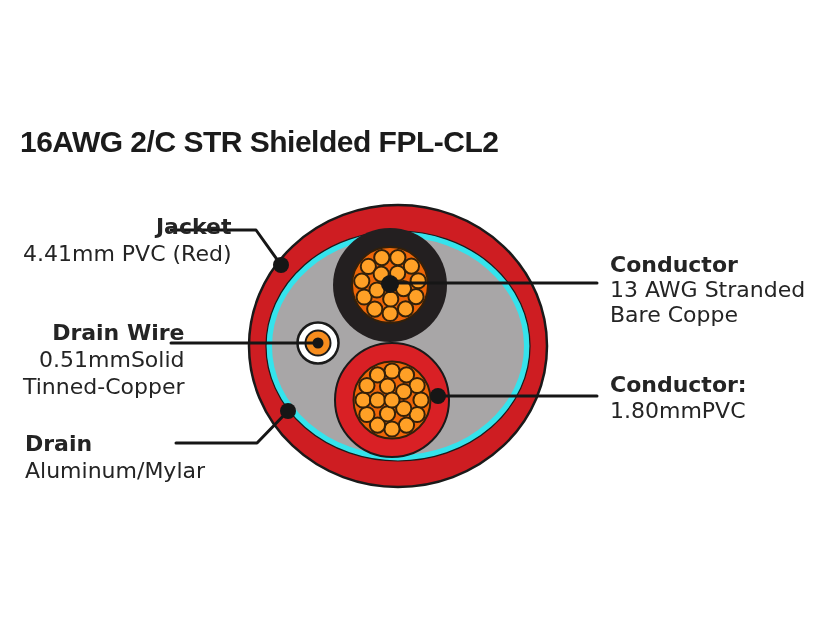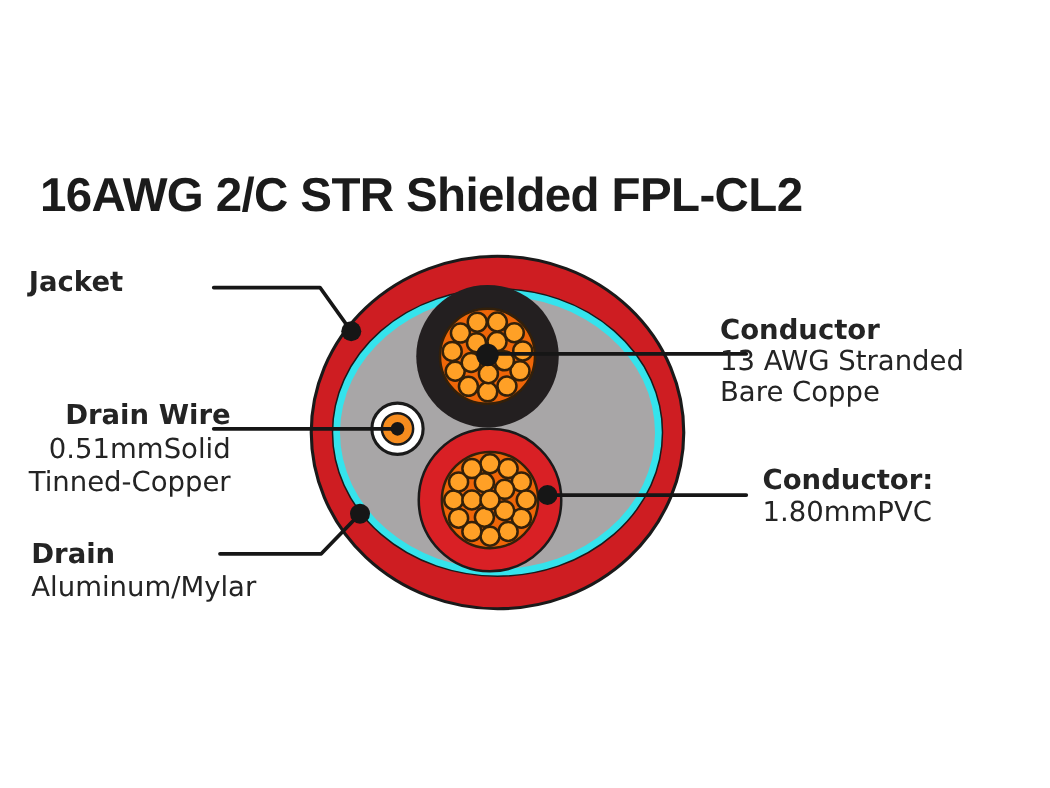--- a/index.html
+++ b/index.html
@@ -7,36 +7,36 @@
     position:relative;
     width:840px;height:630px;
     background:#ffffff;
     overflow:hidden;
     font-family:"DejaVu Sans", sans-serif;
   }
   #diagram-svg{position:absolute;left:0;top:0;z-index:0;}
   .page-title{
     position:absolute;left:20px;top:126px;z-index:2;
     font-family:"Liberation Sans", sans-serif;
-    font-weight:bold;font-size:38px;line-height:1.05;
+    font-weight:bold;font-size:30px;line-height:1.05;
     letter-spacing:-0.5px;
     color:var(--title-text,#1b1b1b);
-    white-space:nowrap;margin:12px;
+    white-space:nowrap;margin:0;
   }
   .label{
     position:absolute;z-index:2;
     font-size:22px;line-height:27px;
     color:var(--label-text,#242424);
     white-space:nowrap;
   }
   .label .lh{font-weight:bold;}
   #lbl-jacket{left:23px;top:213px;text-align:right;}
   #lbl-drain{left:23px;top:319px;text-align:right;}
   #lbl-shield{left:25px;top:430px;}
-  #lbl-conductor{left:576px;top:252px;line-height:25px;}
+  #lbl-conductor{left:610px;top:252px;line-height:25px;}
   #lbl-dielectric{left:610px;top:372px;line-height:26px;}
 </style>
 </head>
 <body>
 
 <div class="canvas">
 
   <svg id="diagram-svg" width="840" height="630" viewBox="0 0 840 630">
       <ellipse cx="398" cy="346" rx="149" ry="141" fill="#CE1D22" stroke="#1A1A1A" stroke-width="2.5"></ellipse>
       <ellipse cx="398" cy="346" rx="132" ry="115" fill="#35E3EC" stroke="#1A1A1A" stroke-width="1.2"></ellipse>
@@ -90,20 +90,21 @@
       <polyline points="390,283 597,283" fill="none" stroke="#161616" stroke-width="3" stroke-linecap="round" stroke-linejoin="round"></polyline>
       <circle cx="390" cy="284" r="9" fill="#161616"></circle>
       <polyline points="438,396 597,396" fill="none" stroke="#161616" stroke-width="3" stroke-linecap="round" stroke-linejoin="round"></polyline>
       <circle cx="438" cy="396" r="8" fill="#161616"></circle>
     </svg>
 
   <h1 class="page-title">16AWG 2/C STR Shielded FPL-CL2</h1>
 
   <div class="label" id="lbl-jacket">
     <div class="lh">Jacket</div>
+    <div class="ll">4.41mm PVC (Red)</div>
   </div>
 
   <div class="label" id="lbl-drain">
     <div class="lh">Drain Wire</div>
     <div class="ll">0.51mmSolid</div>
     <div class="ll">Tinned-Copper</div>
   </div>
 
   <div class="label" id="lbl-shield">
     <div class="lh">Drain</div>

